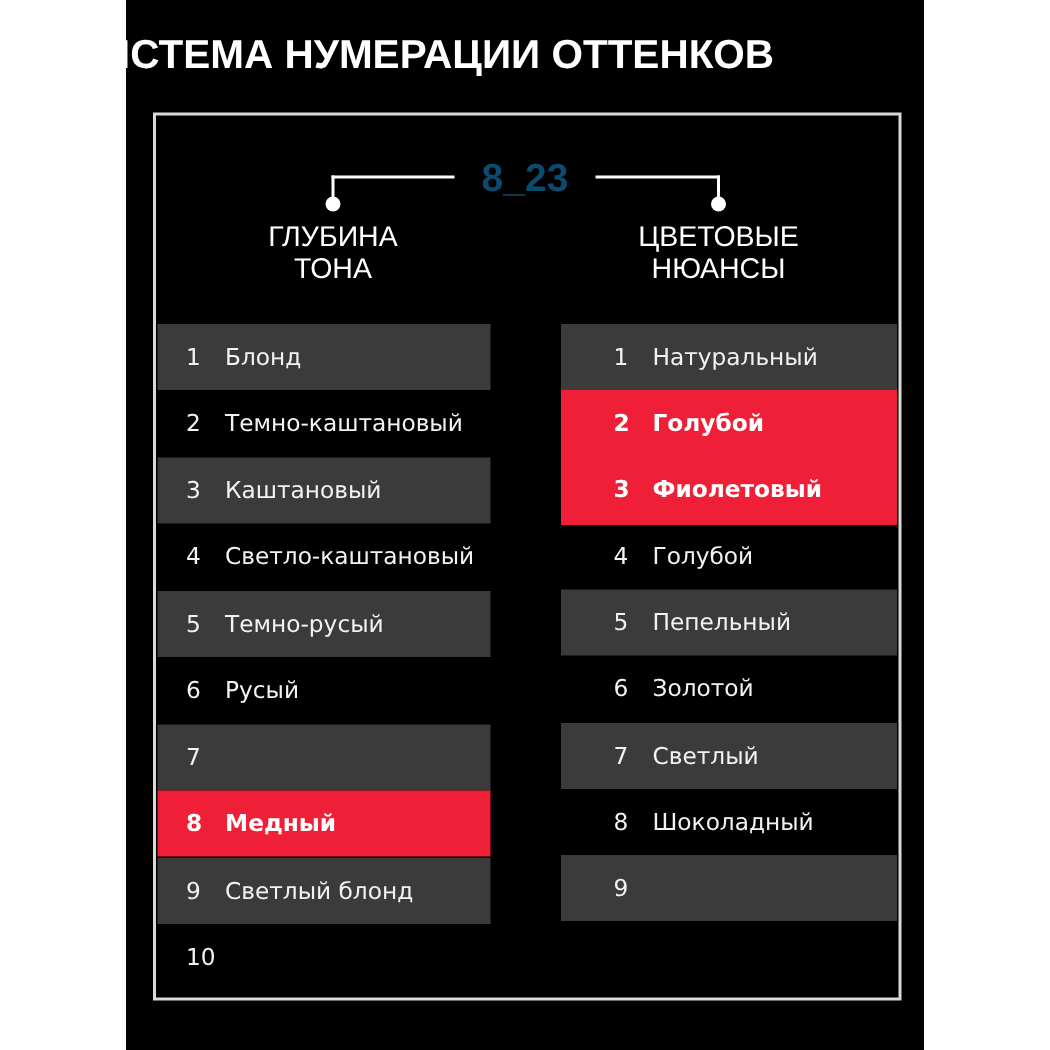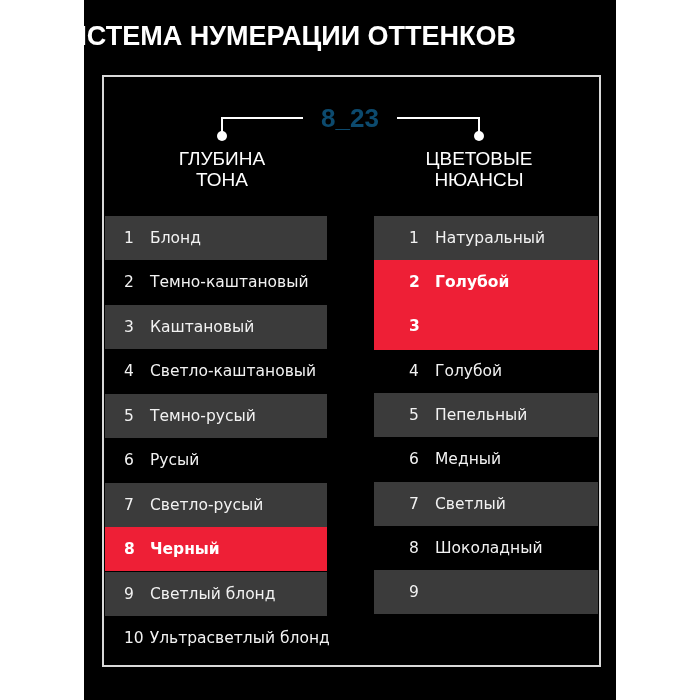--- a/index.html
+++ b/index.html
@@ -86,60 +86,59 @@
   <div class="row gray" style="top:394px;">
       <span class="num">5</span>
       <span>Темно-русый</span>
     </div>
   <div class="row black" style="top:438px;">
       <span class="num">6</span>
       <span>Русый</span>
     </div>
   <div class="row gray" style="top:483px;">
       <span class="num">7</span>
-      <span>Светло-русый</span>
     </div>
   <div class="row red" style="top:527px;">
       <span class="num">8</span>
-      <span>Черный</span>
+      <span>Медный</span>
     </div>
   <div class="row gray" style="top:572px;">
       <span class="num">9</span>
       <span>Светлый блонд</span>
     </div>
   <div class="row black" style="top:616px;">
       <span class="num wide">10</span>
-      <span>Ультрасветлый блонд</span>
     </div>
 </div>
 
 <div class="red-block"></div>
 <div class="right">
   <div class="row gray" style="top:216px;">
       <span class="num">1</span>
       <span>Натуральный</span>
     </div>
   <div class="row red" style="top:260px;">
       <span class="num">2</span>
       <span>Голубой</span>
     </div>
   <div class="row red" style="top:304px;">
       <span class="num">3</span>
+      <span>Фиолетовый</span>
     </div>
   <div class="row black" style="top:349px;">
       <span class="num">4</span>
       <span>Голубой</span>
     </div>
   <div class="row gray" style="top:393px;">
       <span class="num">5</span>
       <span>Пепельный</span>
     </div>
   <div class="row black" style="top:437px;">
       <span class="num">6</span>
-      <span>Медный</span>
+      <span>Золотой</span>
     </div>
   <div class="row gray" style="top:482px;">
       <span class="num">7</span>
       <span>Светлый</span>
     </div>
   <div class="row black" style="top:526px;">
       <span class="num">8</span>
       <span>Шоколадный</span>
     </div>
   <div class="row gray" style="top:570px;">

